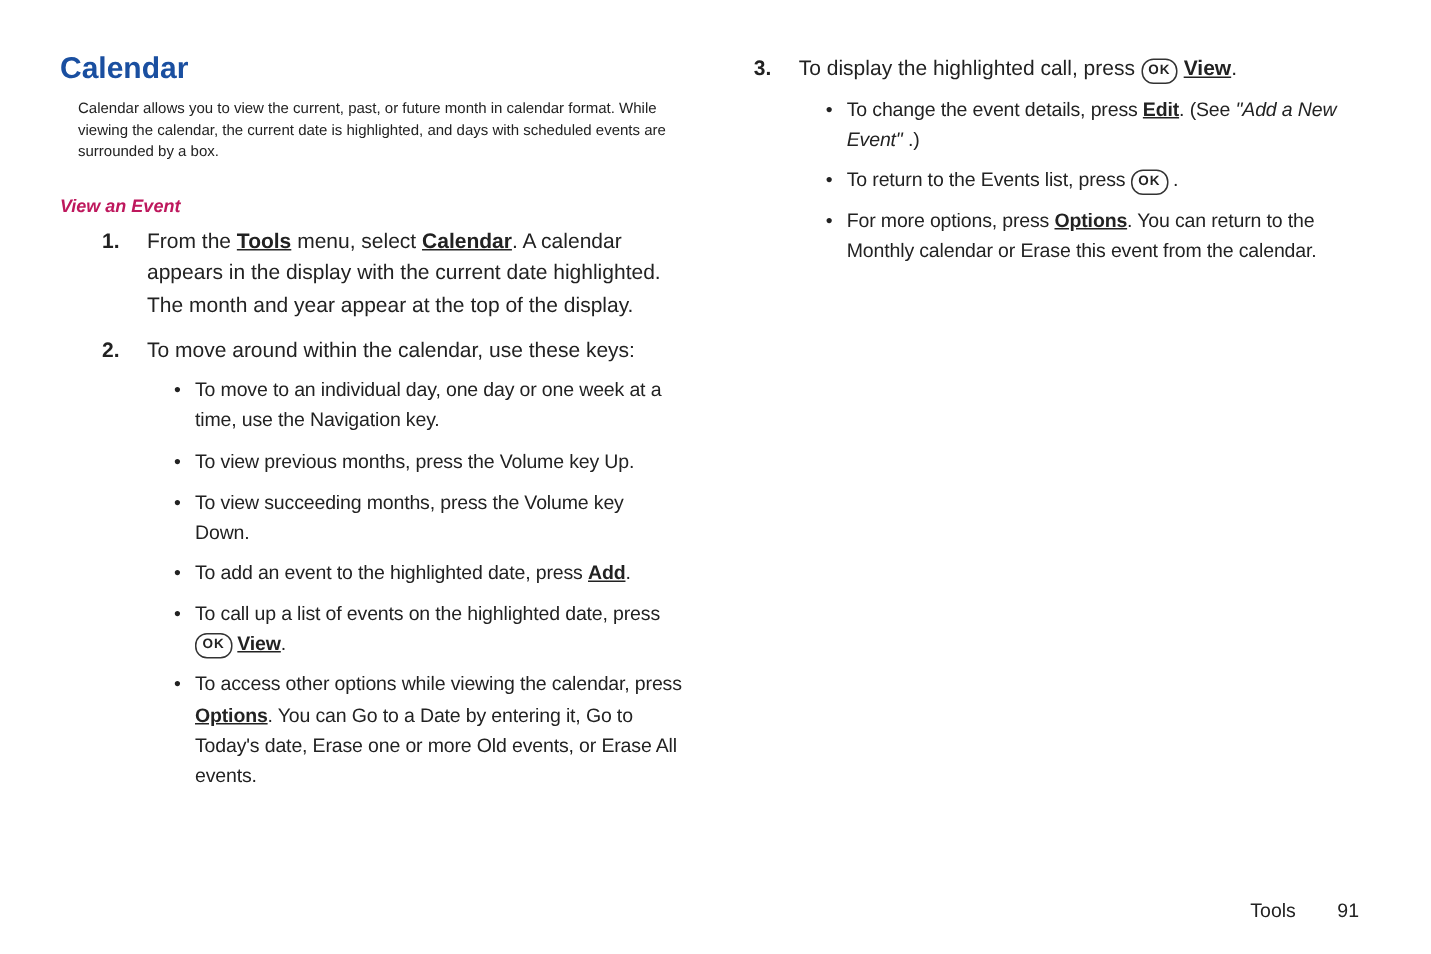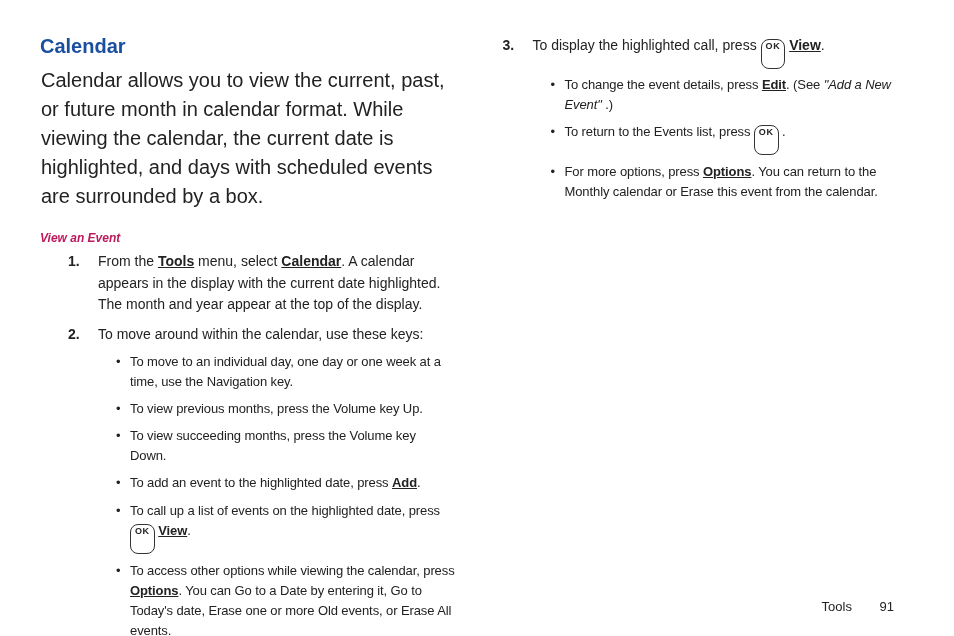--- a/index.html
+++ b/index.html
@@ -25,23 +25,23 @@
     }
     .subheading {
       color: #be185d;
       font-size: 12px;
       font-weight: bold;
       font-style: italic;
       margin-bottom: 6px;
       margin-top: 20px;
     }
     .intro {
-      font-size: 20px;
+      font-size: 10px;
       line-height: 1.45;
-      margin-left: 1px;
+      margin-left: 12px;
       margin-bottom: 8px;
     }
     ol {
       list-style: none;
       padding-left: 28px;
     }
     ol > li {
       font-size: 14px;
       line-height: 1.55;
       margin-bottom: 8px;
@@ -79,26 +79,26 @@
     .ok-icon {
       display: inline-block;
       border: 1.4px solid #333;
       border-radius: 8px;
       padding: 0 4px;
       font-size: 9px;
       font-weight: bold;
       letter-spacing: 0.6px;
       vertical-align: 1px;
       line-height: 12px;
-      height: 30px;
+      height: 17px;
     }
     .footer {
       position: absolute;
       bottom: 22px;
-      right: 60px;
+      right: 48px;
       font-size: 13px;
     }
     .footer .pagenum { margin-left: 24px; }
     .right-col ol { padding-left: 4px; }
   </style>
 </head>
 <body>
 
 <div class="columns">
   <div class="col">

